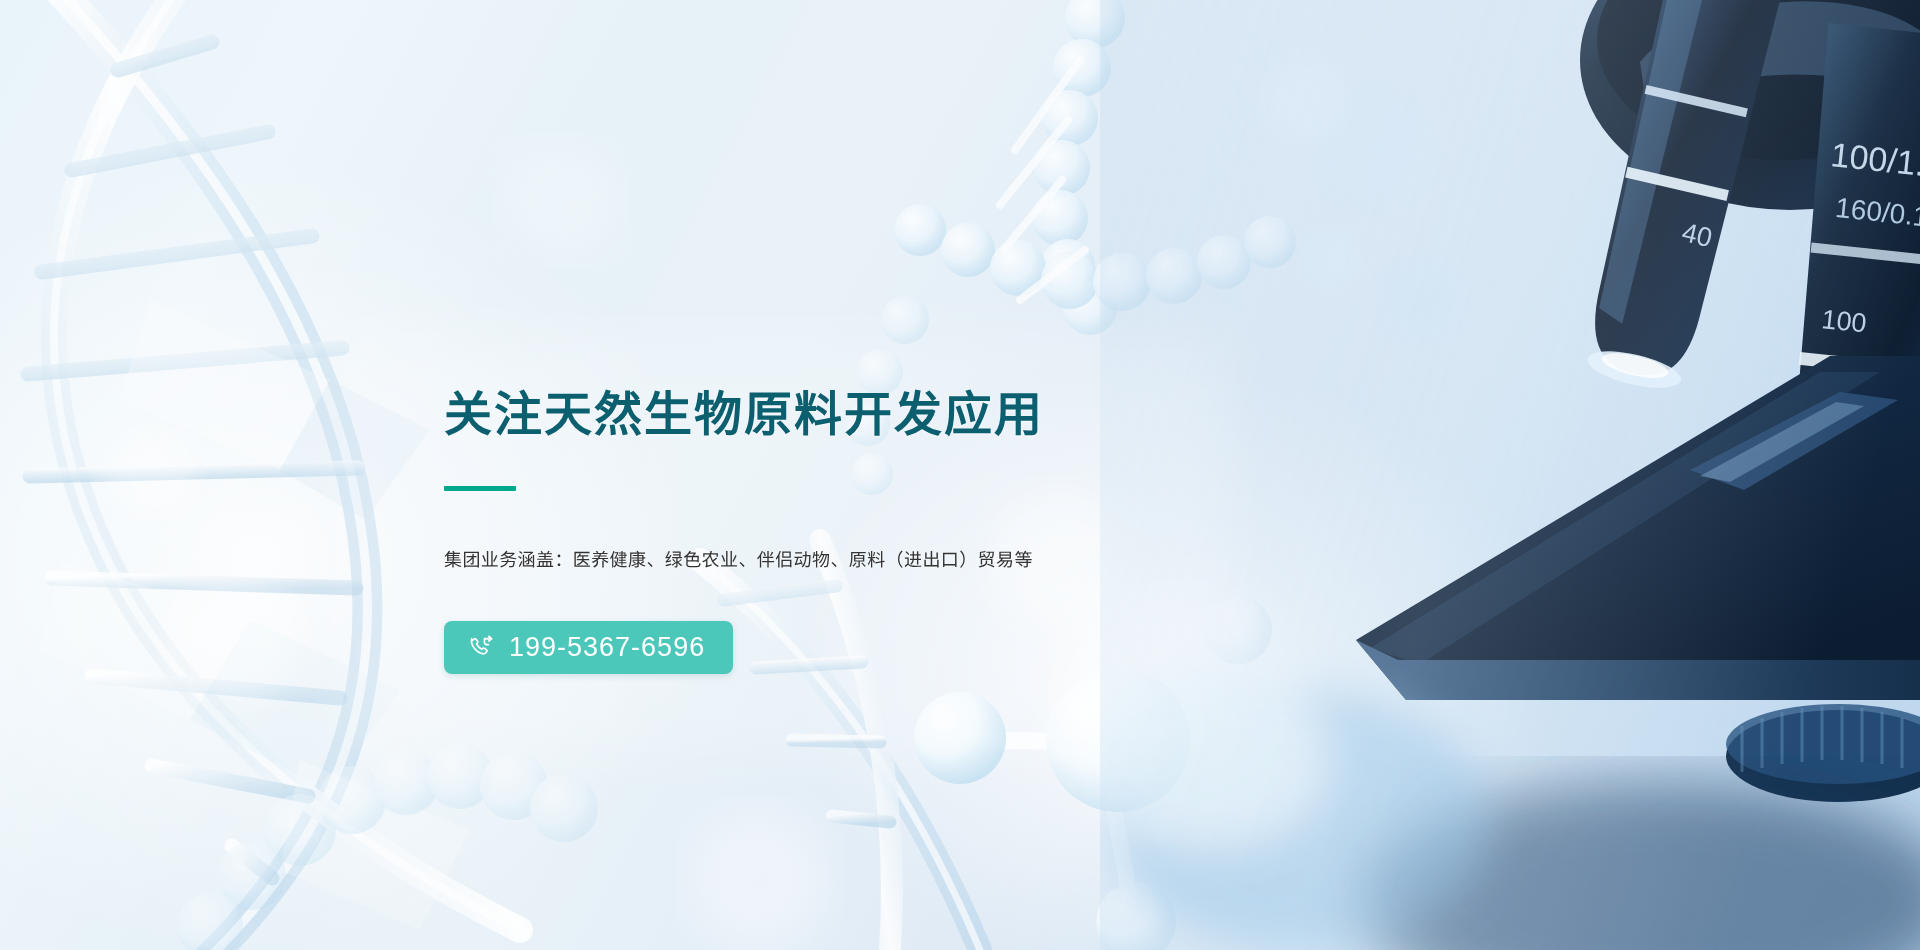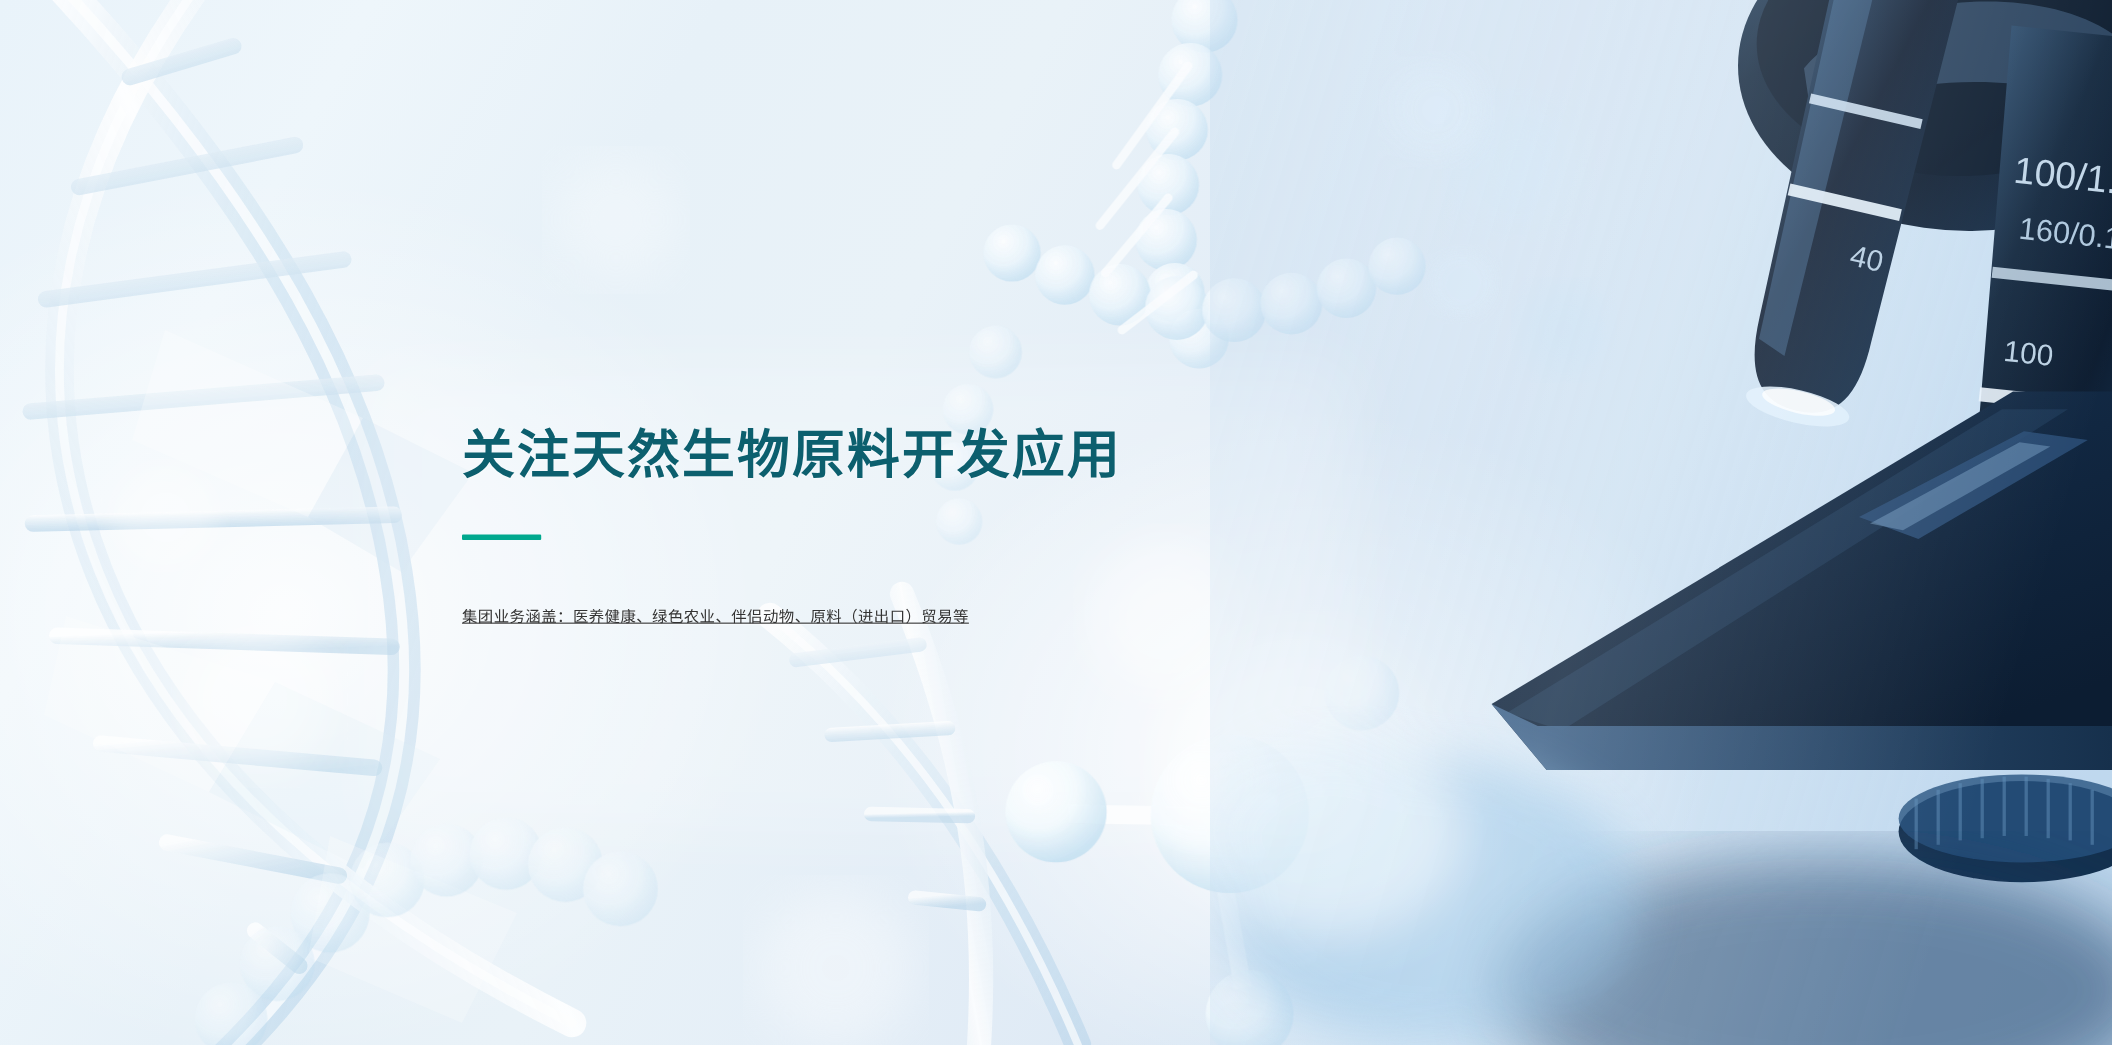--- a/index.html
+++ b/index.html
@@ -32,21 +32,21 @@
   }
 
   
   .bg-layer { position:absolute; inset:0; pointer-events:none; }
 
   .bg-svg { position:absolute; inset:0; width:1920px; height:950px; }
 
   
   .content {
     position:absolute;
-    left:420px;
+    left:444px;
     top:388px;
     width:760px;
     z-index:30;
   }
 
   .headline {
     font-size:48px;
     font-weight:bold;
     letter-spacing:2px;
     color:#0c5f6e;
@@ -58,26 +58,25 @@
   .divider {
     width:72px;
     height:5px;
     background:#00a88e;
     margin-top:44px;
     border-radius:1px;
   }
 
   .subtitle {
     margin-top:48px;
-    font-size:14px;
+    font-size:18px;
     line-height:42px;
     color:#333333;
     letter-spacing:0.4px;
     text-shadow:0 1px 1px rgba(255,255,255,0.5);
-    text-decoration:underline;
   }
   .subtitle-line { white-space:nowrap; }
 
   .phone-btn {
     display:inline-flex;
     align-items:center;
     gap:14px;
     margin-top:40px;
     padding:13px 28px 13px 24px;
     background:#4cc8bb;
@@ -358,15 +357,27 @@
   <div class="content">
 
     <h1 class="headline">关注天然生物原料开发应用</h1>
 
     <div class="divider"></div>
 
     <div class="subtitle">
       <div class="subtitle-line">集团业务涵盖：医养健康、绿色农业、伴侣动物、原料（进出口）贸易等</div>
     </div>
 
+    <button class="phone-btn">
+      <svg class="phone-icon" viewBox="0 0 24 24" fill="none">
+        <path d="M3.2 4.4c-.5 1.6-.3 3.6.9 5.9 1.1 2.2 2.7 4 4.4 5.3 1.8 1.3 3.6 2 5 2
+                 1 0 1.8-.3 2.3-.9l.9-1c.4-.5.3-1.1-.2-1.5l-2-1.5c-.5-.4-1.1-.3-1.5.2l-.6.7
+                 c-1-.4-2-1.1-2.9-2.1-.9-.9-1.5-1.9-1.9-2.9l.7-.6c.5-.4.6-1 .2-1.5L7 4.5
+                 c-.4-.5-1-.6-1.5-.2l-1 .8c-.5.4-.9.8-1.3 1.3z" stroke="#ffffff" stroke-width="1.5" stroke-linejoin="round" stroke-linecap="round"></path>
+        <path d="M15 4.2h5.6" stroke="#ffffff" stroke-width="1.7" stroke-linecap="round"></path>
+        <path d="M18.6 2.2l2.3 2-2.3 2" stroke="#ffffff" stroke-width="1.7" stroke-linecap="round" stroke-linejoin="round"></path>
+        <path d="M14.6 4.2v3.2c0 1.1.9 2 2 2h1.6" stroke="#ffffff" stroke-width="1.5" stroke-linecap="round" stroke-linejoin="round"></path>
+      </svg>
+      <span class="phone-number">199-5367-6596</span>
+    </button>
 
   </div>
 </div>
 
 </body></html>

